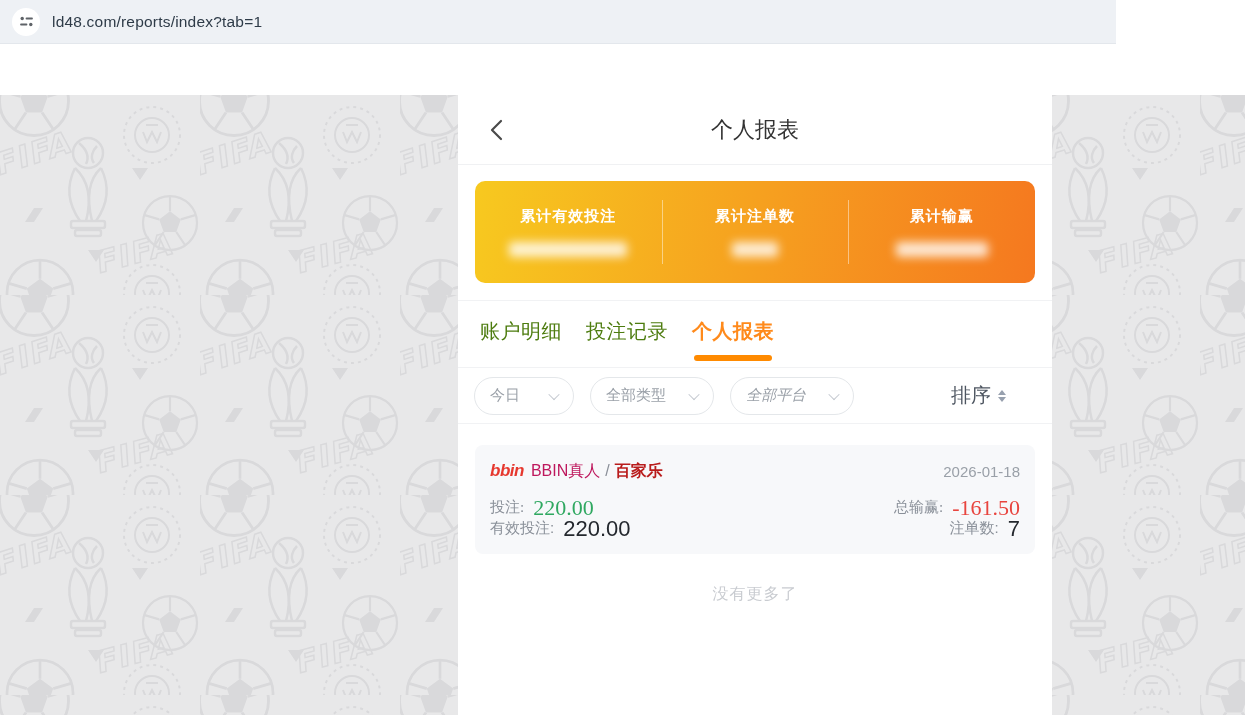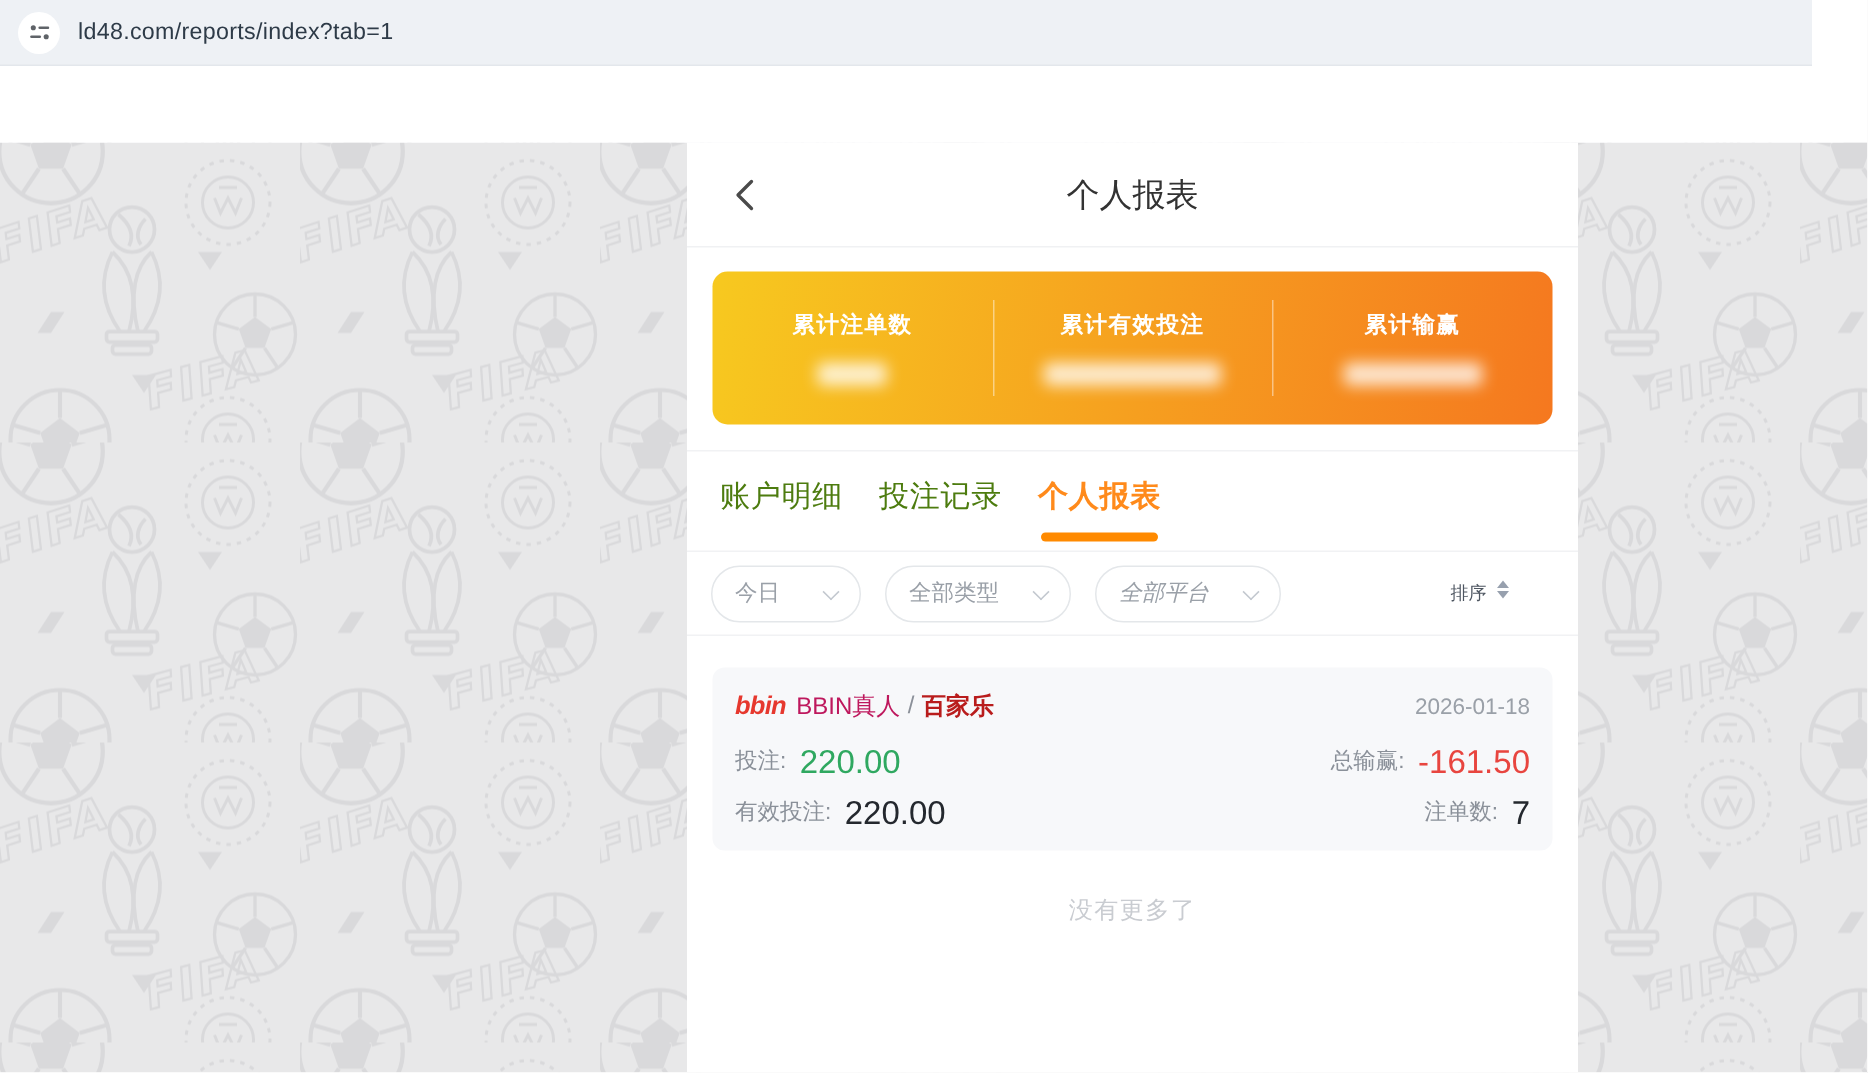--- a/index.html
+++ b/index.html
@@ -4,21 +4,21 @@
 <style>
   * { box-sizing: border-box; }
   html,body { margin:0; padding:0; background:#fff; }
   .screen {
     position:relative; width:1245px; height:715px; overflow:hidden;
     background:#fff; font-family:"Liberation Sans", sans-serif;
   }
 
   
   .browser-bar {
-    position:absolute; top:0; left:0; width:1208px; height:44px;
+    position:absolute; top:0; left:0; width:1116px; height:44px;
     background:#eef1f5; border-bottom:1px solid #e3e7ec;
     display:flex; align-items:center; padding:0 12px;
   }
   .fav-circle {
     width:28px; height:28px; border-radius:50%; background:#fff;
     display:flex; align-items:center; justify-content:center; flex:0 0 auto;
   }
   .url-text { margin-left:12px; font-size:15.5px; color:#2e3b48; letter-spacing:.2px; }
 
   
@@ -79,33 +79,33 @@
     height:38px; border:1px solid #e4e7ea; border-radius:19px;
     display:flex; align-items:center; justify-content:space-between;
     padding:0 15px; color:#9aa0a8; font-size:15px; cursor:pointer; background:#fff;
   }
   .pill-1 { width:100px; } .pill-2 { width:124px; } .pill-3 { width:124px;font-style:italic; }
   .chev {
     width:8px; height:8px; border-right:1.6px solid #c3c8cf; border-bottom:1.6px solid #c3c8cf;
     transform:rotate(45deg) translate(-1px,-1px); margin-left:8px; flex:0 0 auto;
   }
   .sort {
-    margin-left:auto; display:flex; gap:7px;
-    color:#4d5560; font-size:12px; cursor:pointer;
+    margin-left:auto; display:flex; align-items:center; gap:7px;
+    color:#4d5560; font-size:20px; cursor:pointer;
   }
   .sort-arrows { display:flex; flex-direction:column; gap:2px; }
   .tri-up   { width:0; height:0; border-left:4.5px solid transparent; border-right:4.5px solid transparent; border-bottom:5.5px solid #97a0ae; }
   .tri-down { width:0; height:0; border-left:4.5px solid transparent; border-right:4.5px solid transparent; border-top:5.5px solid #97a0ae; }
 
   
   .record-list { padding:21px 17px 0; }
   .record-card { background:#f7f8fa; border-radius:8px; padding:15px; cursor:pointer; }
   .rc-row { display:flex; justify-content:space-between; align-items:center; height:21px; }
   .rc-top { margin-bottom:15px; height:22px; }
-  .rc-mid { margin-bottom:13px; }
+  .rc-mid { margin-bottom:0;font-family:Liberation Serif, serif; }
   .rc-left, .rc-right { display:flex; align-items:center; }
   .bbin-logo { color:#e6382e; font-weight:700; font-style:italic; font-size:17px; letter-spacing:-.5px; margin-right:7px; }
   .rc-prov { color:#be185d; font-size:16px; }
   .rc-sep  { color:#8b9099; font-size:16px; margin:0 5px; }
   .rc-game { color:#b91c1c; font-size:16px;font-weight:bold; }
   .rc-date { color:#9aa0a8; font-size:15px; }
   .lbl { color:#8a9099; font-size:15px; margin-right:9px; }
   .val { font-size:22px; }
   .green { color:#2fa860; }
   .red   { color:#e8453f; }
@@ -186,26 +186,26 @@
       <div class="back-btn">
         <svg width="14" height="22" viewBox="0 0 14 22">
           <polyline points="12,2 3,11 12,20" fill="none" stroke="#4a4a4a" stroke-width="2.2" stroke-linecap="round" stroke-linejoin="round"></polyline>
         </svg>
       </div>
       <div class="page-title">个人报表</div>
     </div>
 
     <div class="summary-banner">
       <div class="sum-col">
+        <div class="sum-label">累计有效投注</div>
+        <span class="masked w-m"></span>
+      </div>
+      <div class="sum-col">
         <div class="sum-label">累计注单数</div>
         <span class="masked w-s"></span>
-      </div>
-      <div class="sum-col">
-        <div class="sum-label">累计有效投注</div>
-        <span class="masked w-m"></span>
       </div>
       <div class="sum-col">
         <div class="sum-label">累计输赢</div>
         <span class="masked w-l"></span>
       </div>
     </div>
 
     <div class="section-divider"></div>
 
     <div class="tabs">

